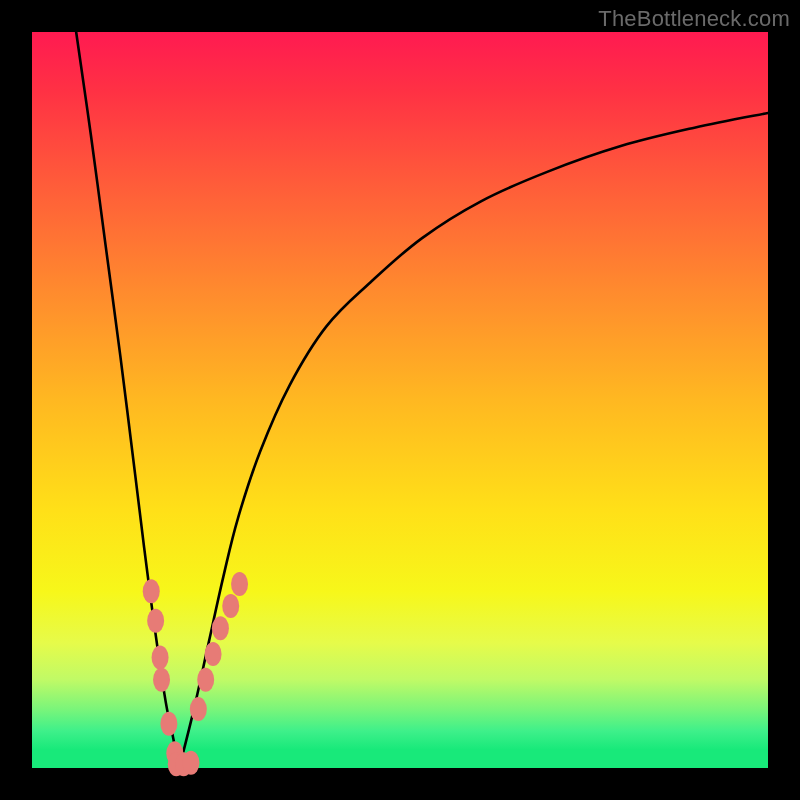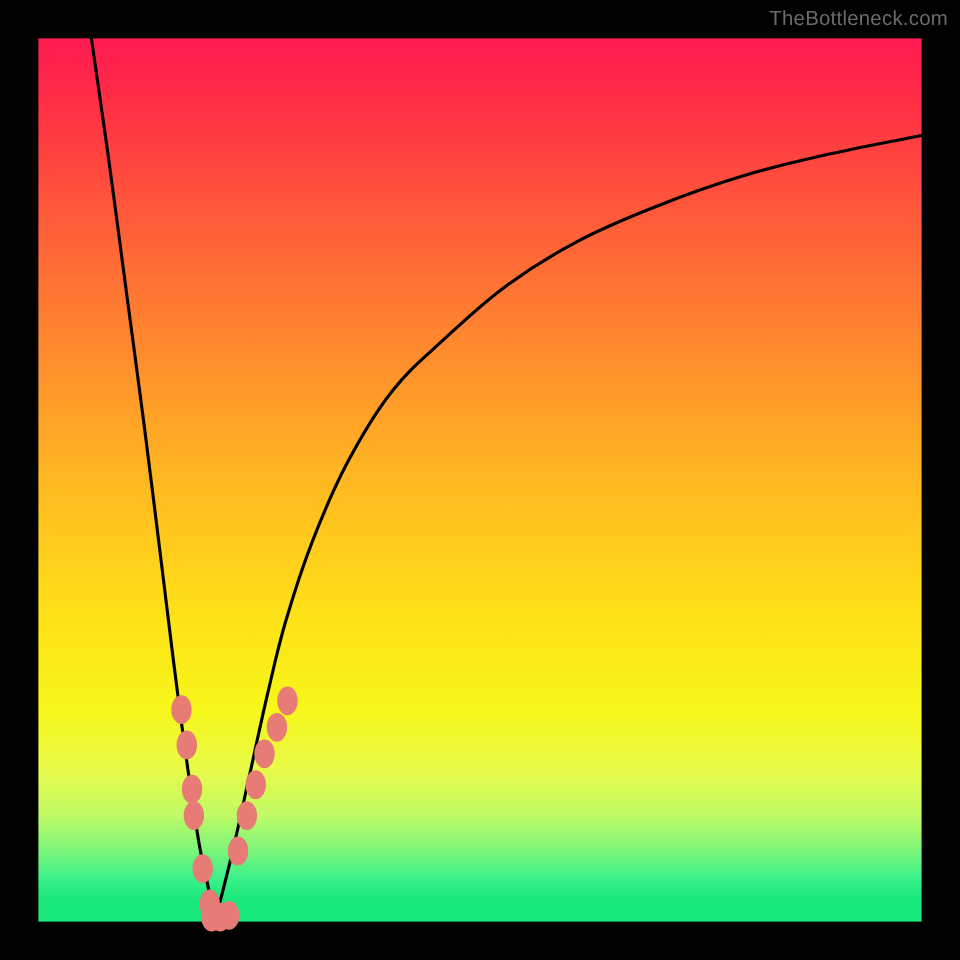--- a/index.html
+++ b/index.html
@@ -46,21 +46,21 @@
     left: 0;
     top: 0;
     width: 736px;
     height: 736px;
     overflow: visible;
   }
   .watermark {
     position: absolute;
     top: 6px;
     right: 10px;
-    font-size: 17px;
+    font-size: 22px;
     font-weight: 500;
     color: #6a6a6a;
     letter-spacing: 0.2px;
     user-select: none;
   }
 </style>
 </head>
 <body>
 
 <div class="frame">

